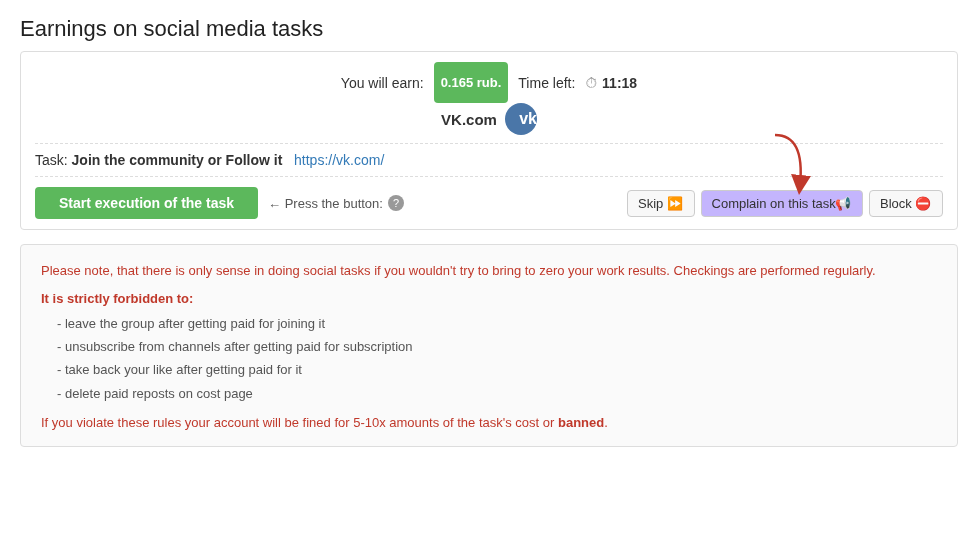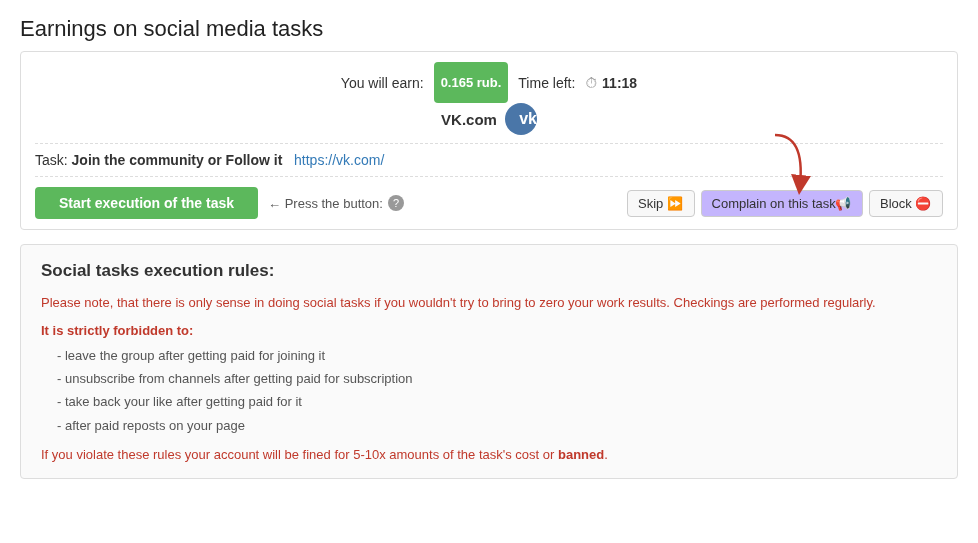--- a/index.html
+++ b/index.html
@@ -295,38 +295,37 @@
       <button class="action-btn">
         <span>Block</span>
         <span>⛔</span>
       </button>
     </div>
   </div>
 
 </div>
 
 <div class="rules-box">
-  <div class="rules-title">Social tasks execution rules:</div>
 
   <p class="rules-note">Please note, that there is only sense in doing social tasks if you wouldn't try to bring to zero your work results. Checkings are performed regularly.</p>
 
   <p class="rules-forbidden-title">It is strictly forbidden to:</p>
 
   <ul class="rules-list">
     <li>
       <span>- leave the group after getting paid for joining it</span>
     </li>
     <li>
       <span>- unsubscribe from channels after getting paid for subscription</span>
     </li>
     <li>
       <span>- take back your like after getting paid for it</span>
     </li>
     <li>
-      <span>- after paid reposts on your page</span>
+      <span>- delete paid reposts on cost page</span>
     </li>
   </ul>
 
   <p class="rules-warning">
     <span>If you violate these rules your account will be fined for 5-10x amounts of the task's cost or</span>
     <strong>banned</strong><span>.</span>
   </p>
 </div>
 
 </body></html>

